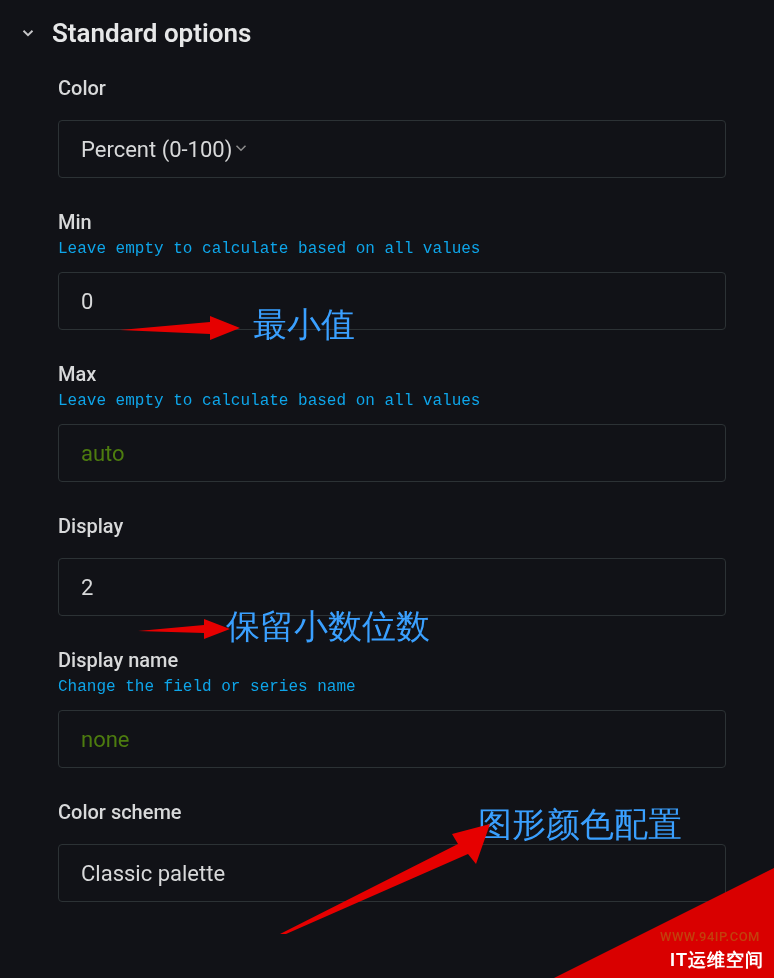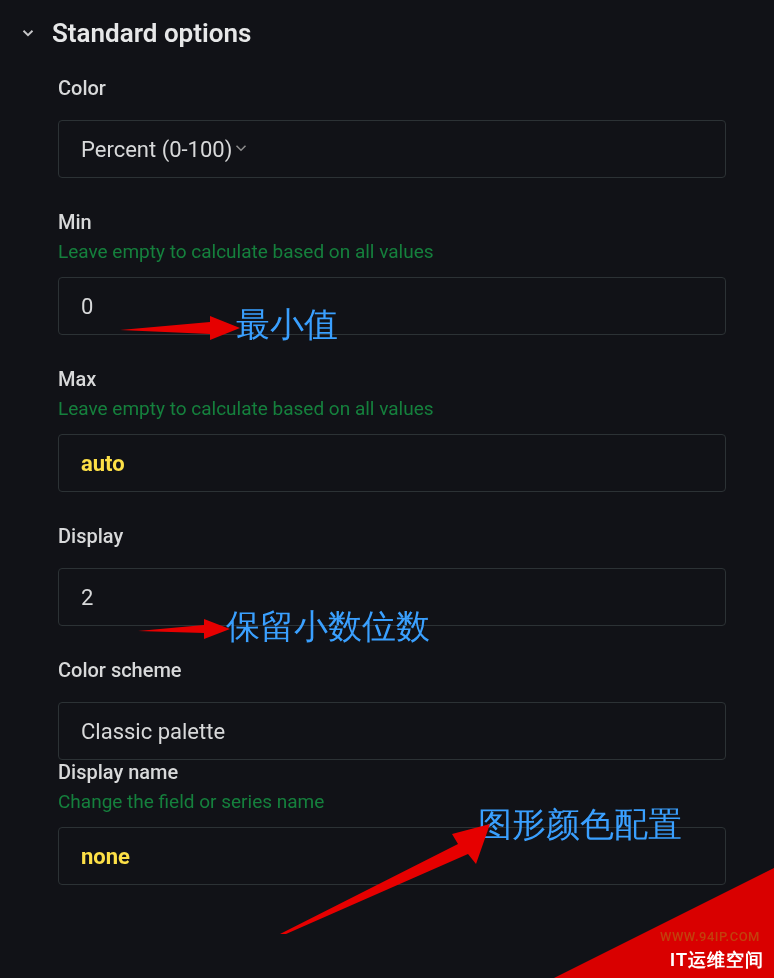--- a/index.html
+++ b/index.html
@@ -44,38 +44,39 @@
   .field {
     margin-bottom: 32px;
   }
   .field-label {
     font-size: 20px;
     font-weight: 500;
     color: #d8d9da;
     margin-bottom: 6px;
   }
   .field-desc {
-    font-size: 19px;
-    color: #15803d;
+    font-size: 16px;
+    color: #0ea5e9;
     margin-bottom: 14px;
+    font-family: Liberation Mono, monospace;
   }
   .input {
     background: #111217;
     border: 1px solid #2c3235;
     border-radius: 4px;
     height: 58px;
     display: flex;
     align-items: center;
     padding: 0 18px 0 22px;
     font-size: 22px;
     color: #d8d9da;
     box-sizing: border-box;
     position: relative;
   }
-  .input.placeholder { color: #fde047; font-weight: bold; }
+  .input.placeholder { color: #4d7c0f; }
   .select {
     cursor: pointer;
   }
   .select .caret svg { stroke: #8e8e8e; }
   .annotation {
     position: absolute;
     color: #3aa0ff;
     font-size: 34px;
     font-weight: 400;
     pointer-events: none;
@@ -160,40 +161,40 @@
     </div>
 
     <div class="field">
       <div class="field-label">Display</div>
       <div style="height:14px"></div>
       <div class="input">
         <span>2</span>
       </div>
     </div>
 
+    <div class="field">
+      <div class="field-label">Display name</div>
+      <div class="field-desc">Change the field or series name</div>
+      <div class="input placeholder">
+        <span>none</span>
+      </div>
+    </div>
+
     <div class="field" style="margin-bottom:0">
       <div class="field-label">Color scheme</div>
       <div style="height:14px"></div>
       <div class="input select">
         <span>Classic palette</span>
       </div>
     </div>
 
-    <div class="field">
-      <div class="field-label">Display name</div>
-      <div class="field-desc">Change the field or series name</div>
-      <div class="input placeholder">
-        <span>none</span>
-      </div>
-    </div>
-
   </div>
 </div>
 
-<div class="annotation" style="left:236px; top:302px;">最小值</div>
+<div class="annotation" style="left:253px; top:302px;">最小值</div>
 <svg class="arrow" style="left:120px; top:316px;" width="120" height="24" viewBox="0 0 120 24">
   <polygon points="0,14 90,6 90,0 120,12 90,24 90,18 0,14" fill="#e60000"></polygon>
 </svg>
 
 <div class="annotation" style="left:226px; top:604px;">保留小数位数</div>
 <svg class="arrow" style="left:138px; top:618px;" width="92" height="22" viewBox="0 0 92 22">
   <polygon points="0,13 66,7 66,1 92,11 66,21 66,15 0,13" fill="#e60000"></polygon>
 </svg>
 
 <div class="annotation" style="left:478px; top:802px;">图形颜色配置</div>

